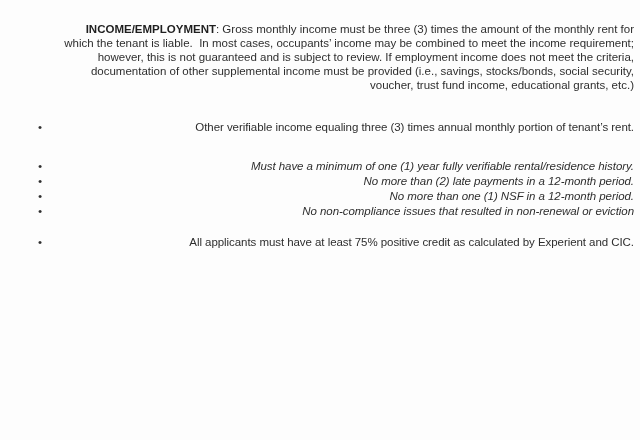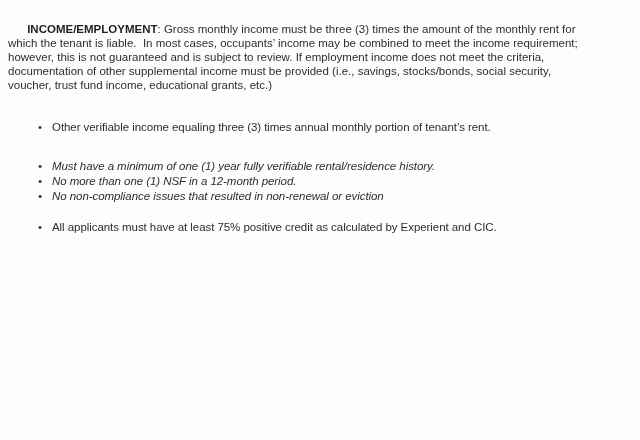--- a/index.html
+++ b/index.html
@@ -13,20 +13,21 @@
     background: #fdfdfd;
     font-family: "Liberation Sans", "DejaVu Sans", sans-serif;
     color: #2e2e2e;
   }
   .doc {
     box-sizing: border-box;
     width: 640px;
     height: 364px;
     padding: 8px 6px 0 8px;
     font-size: 11.5px;
+    text-align: right;
   }
   .intro-para {
     margin: 0;
     line-height: 14px;
     white-space: pre-wrap;
   }
   .section-heading {
     font-weight: bold;
     color: #1f1f1f;
   }
@@ -70,20 +71,21 @@
 voucher, trust fund income, educational grants, etc.)</span>
     </p>
     <ul class="bullets">
       <li>Other verifiable income equaling three (3) times annual monthly portion of tenant’s rent.</li>
     </ul>
   </section>
 
   <section class="section-residency">
     <ul class="bullets">
       <li>Must have a minimum of one (1) year fully verifiable rental/residence history.</li>
+      <li>No more than (2) late payments in a 12-month period.</li>
       <li>No more than one (1) NSF in a 12-month period.</li>
       <li>No non-compliance issues that resulted in non-renewal or eviction</li>
     </ul>
   </section>
 
   <section class="section-credit">
     <ul class="bullets">
       <li>All applicants must have at least 75% positive credit as calculated by Experient and CIC.</li>
 
     </ul>

